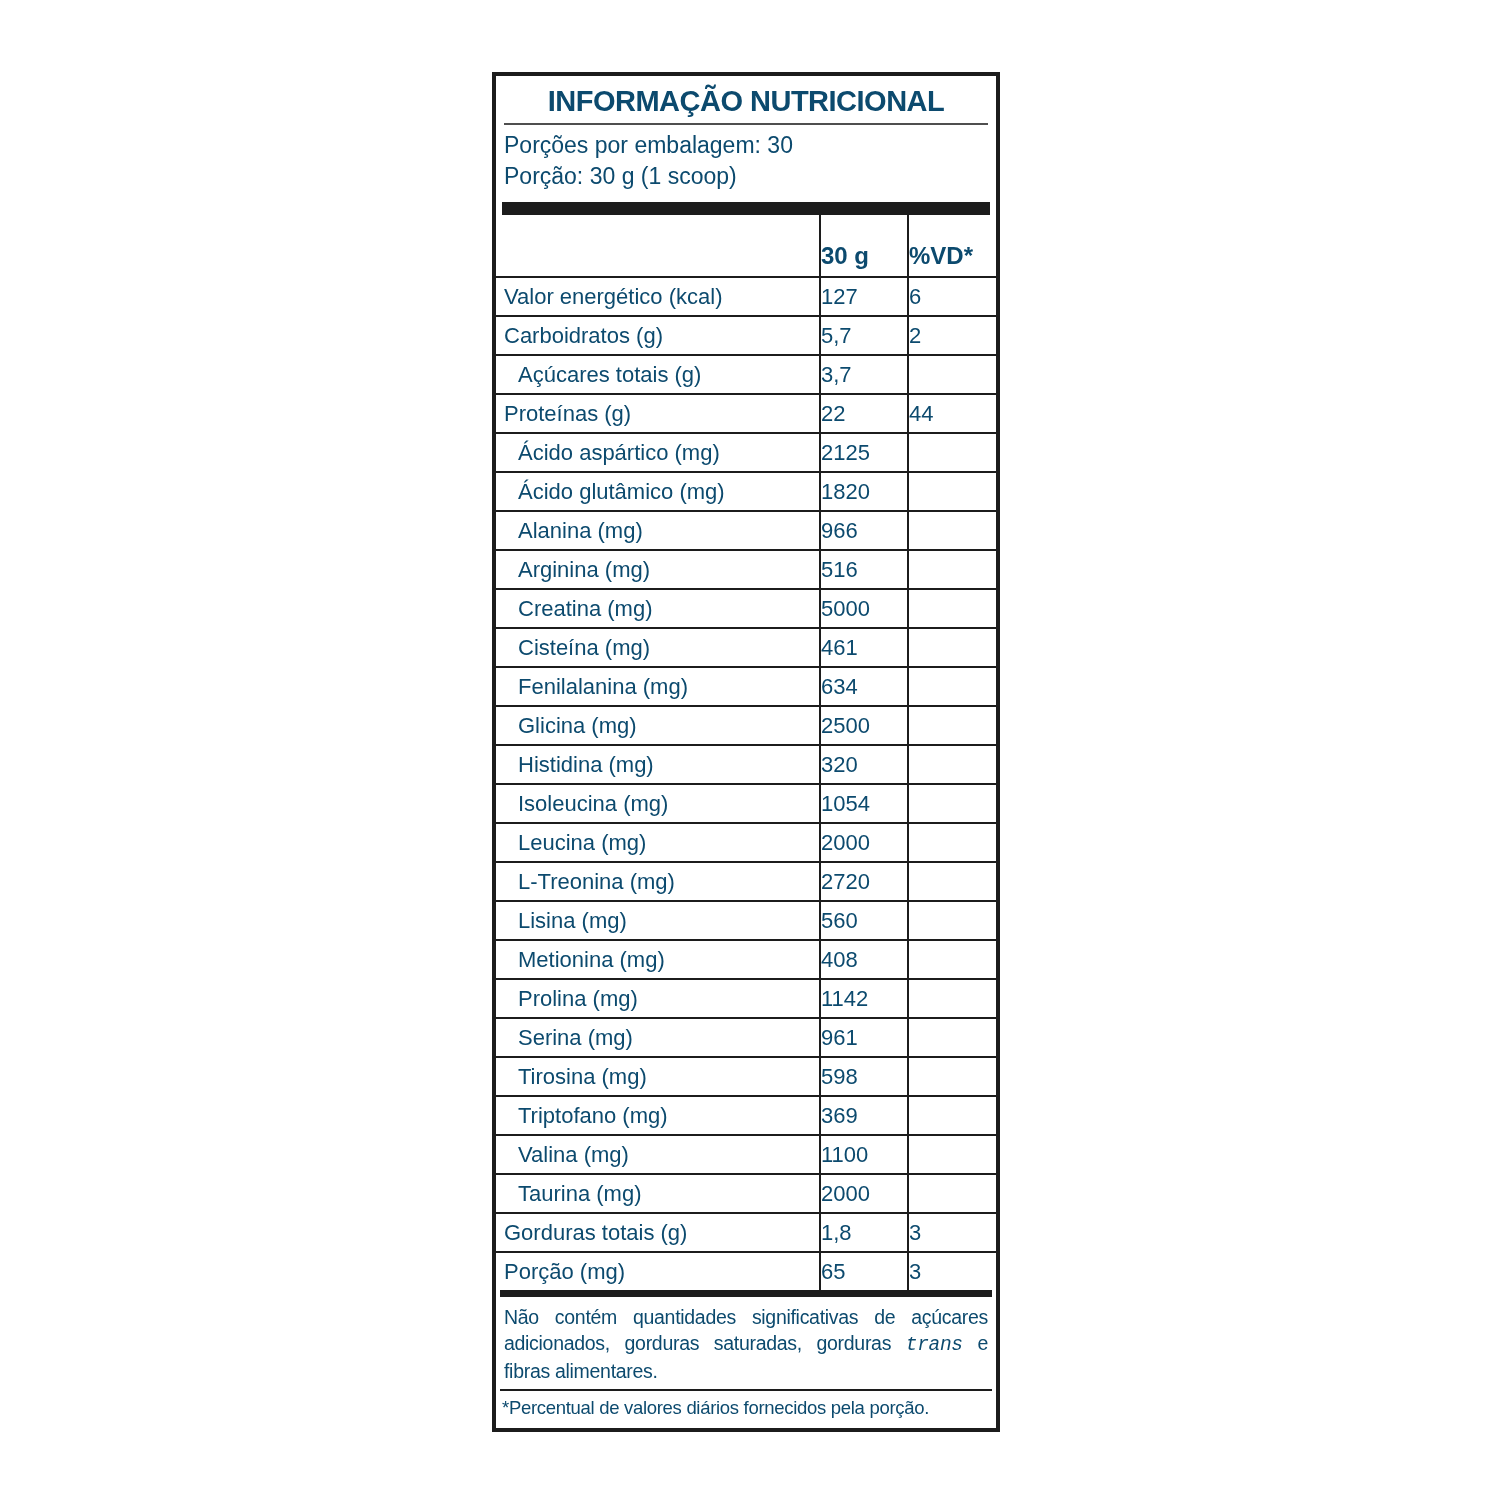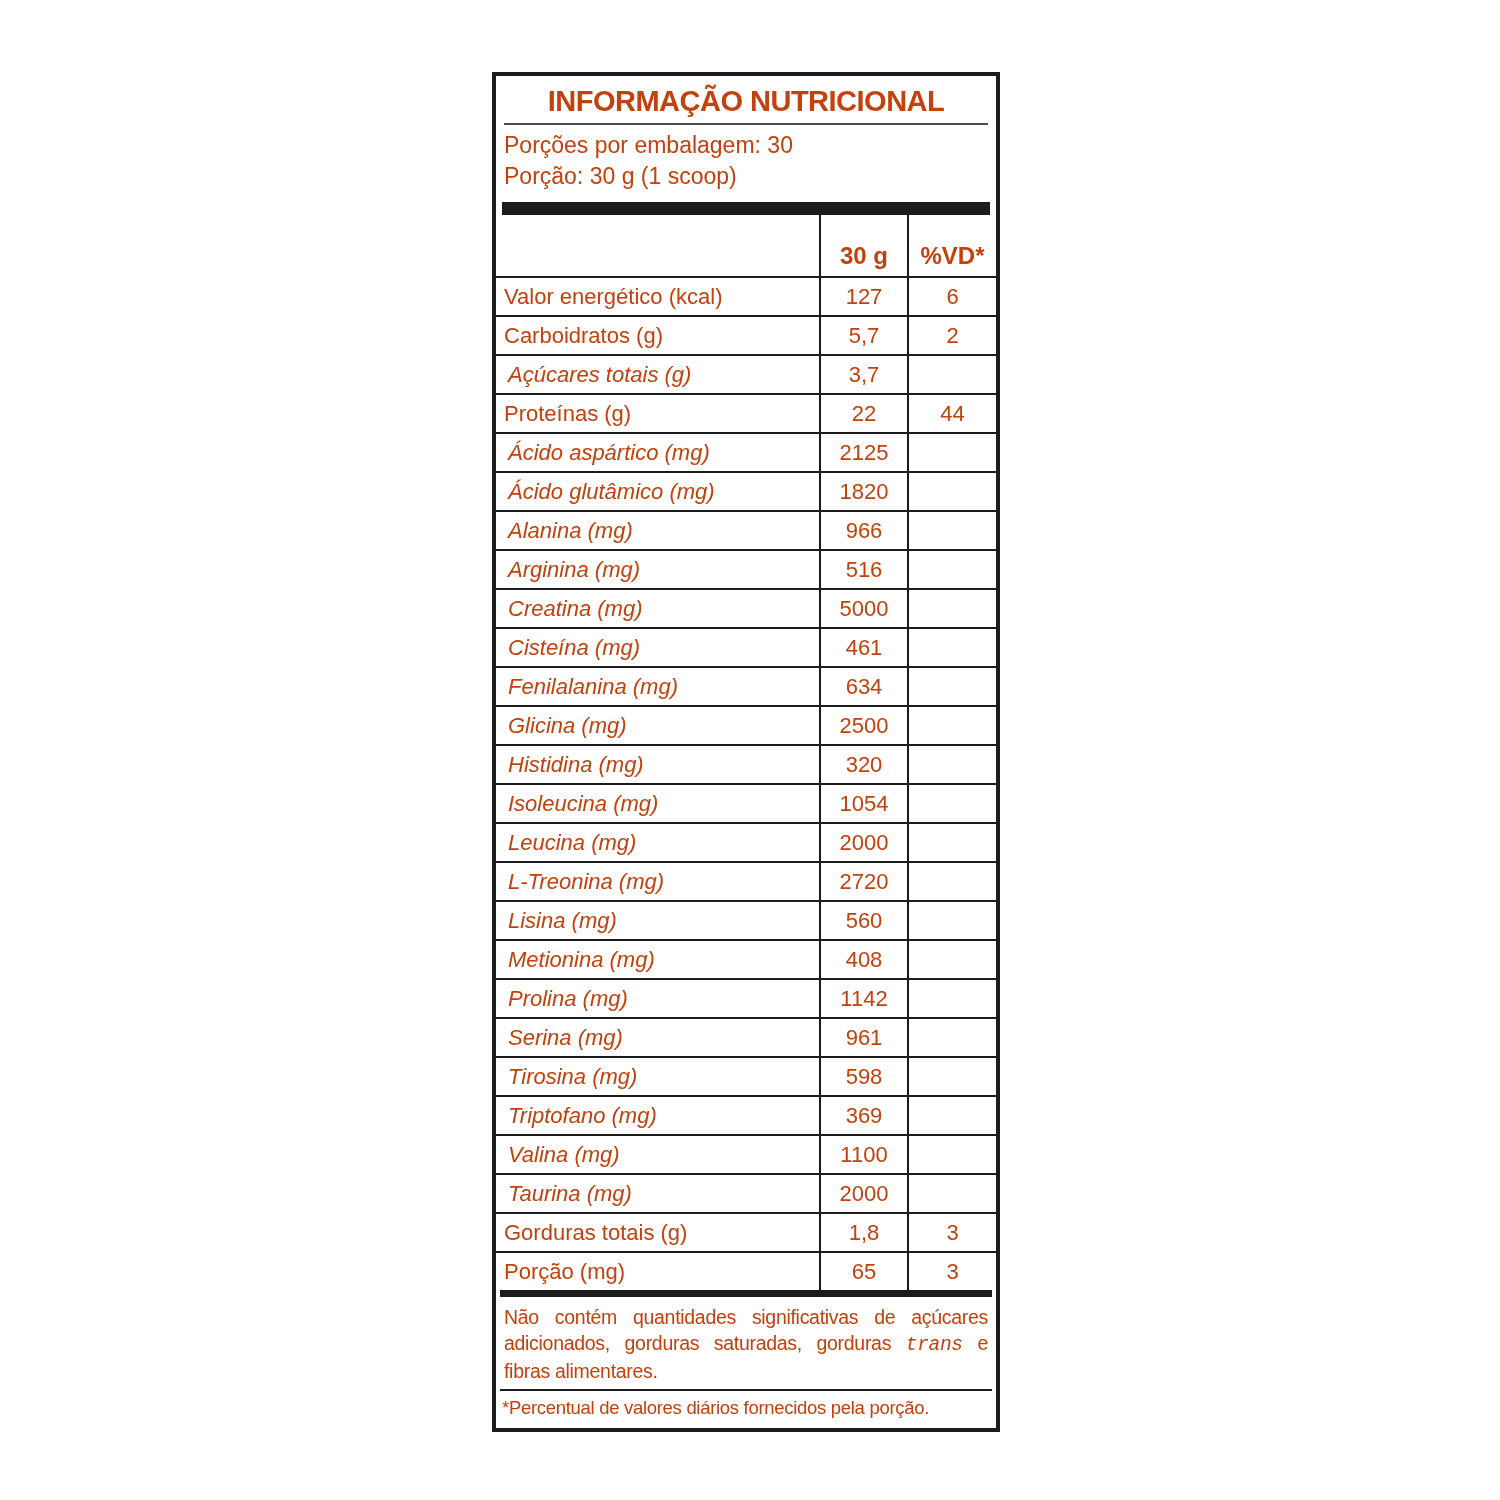--- a/index.html
+++ b/index.html
@@ -2,21 +2,21 @@
 <html><head>
 <meta charset="utf-8">
 <style>
   html, body { margin: 0; padding: 0; }
   .page {
     position: relative;
     width: 1500px;
     height: 1500px;
     background: #ffffff;
     font-family: "Liberation Sans", sans-serif;
-    color: #c2410c;
+    color: #0c4a6e;
   }
   .label {
     position: absolute;
     left: 492px;
     top: 72px;
     width: 508px;
     box-sizing: border-box;
     border: 4px solid #1c1c1c;
     background: #ffffff;
   }
@@ -71,23 +71,23 @@
     font-weight: bold;
     font-size: 24px;
     padding-bottom: 6px;
   }
   table.nutri td.name {
     text-align: left;
     padding-left: 8px;
     white-space: nowrap;
     margin-left: 25px;
   }
-  table.nutri td.name.indent { padding-left: 12px; font-style: italic; }
+  table.nutri td.name.indent { padding-left: 22px; }
   table.nutri td.amount, table.nutri td.dv {
-    text-align: center;
+    text-align: left;
     border-left: 2px solid #1c1c1c;
   }
   table.nutri tbody tr:last-child td { border-bottom: none; }
   .note {
     margin: 0;
     padding: 7px 8px 5px 8px;
     font-size: 19.5px;
     line-height: 26px;
     letter-spacing: -0.3px;
     text-align: justify;

